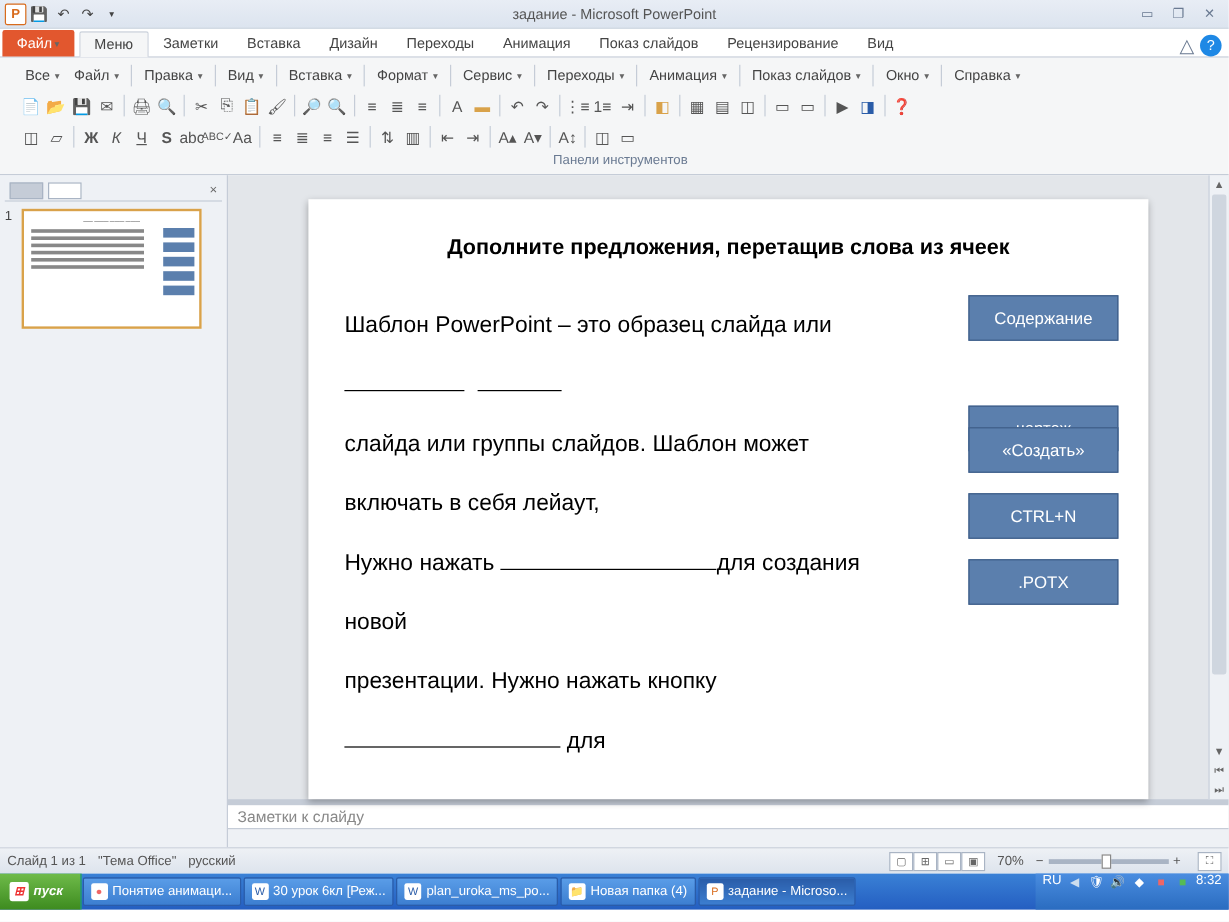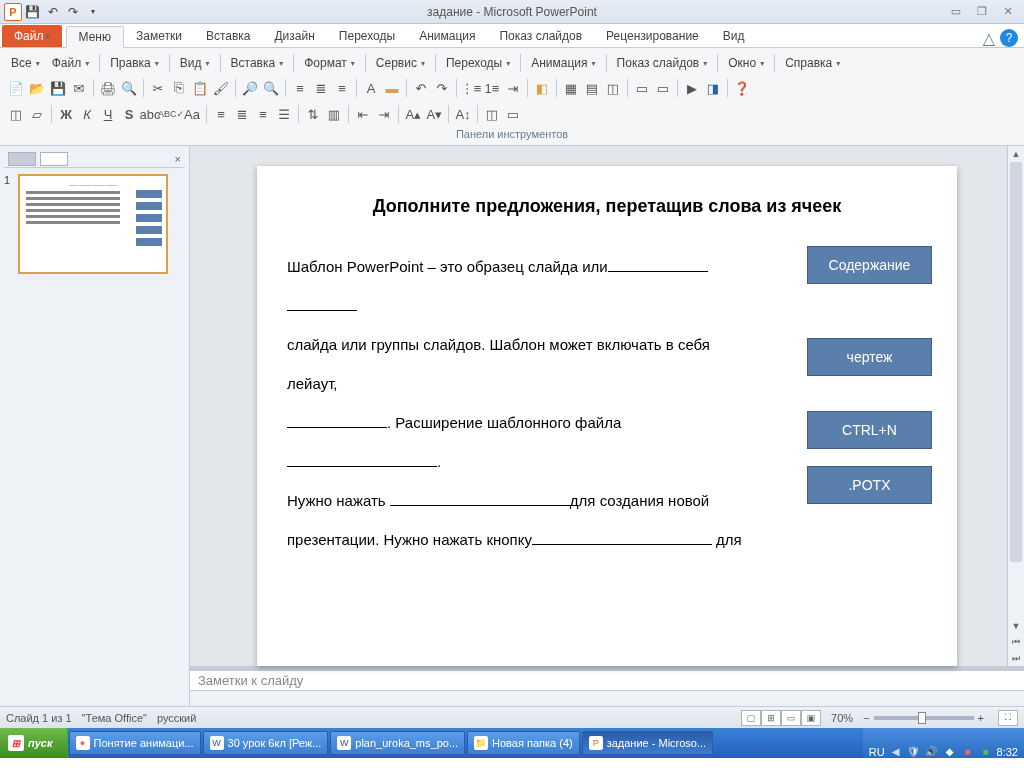--- a/index.html
+++ b/index.html
@@ -17,21 +17,21 @@
 
 .tabs { height: 24px; background: #fff; display: flex; align-items: flex-end; border-bottom: 1px solid #c5ccd7; padding-left: 2px; position: relative; }
 .tab-file { background: #e2572e; color: #fff; height: 22px; padding: 0 12px; display: flex; align-items: center; font-size: 12px; cursor: pointer; border-radius: 2px 2px 0 0; margin-right: 4px; }
 .tab { height: 22px; padding: 0 12px; display: flex; align-items: center; font-size: 12px; color: #444; cursor: pointer; }
 .tab.active { background: #f5f6f7; border: 1px solid #c5ccd7; border-bottom: 1px solid #f5f6f7; border-radius: 2px 2px 0 0; margin-bottom: -1px; }
 .tabs .right-icons { margin-left: auto; display: flex; gap: 4px; padding-right: 6px; align-items: center; }
 .help-icon { width: 18px; height: 18px; border-radius: 50%; background: #1e88e5; color: #fff; display: flex; align-items: center; justify-content: center; font-size: 12px; cursor: pointer; }
 .collapse-icon { width: 14px; height: 14px; color: #6a7a92; cursor: pointer; display:flex; align-items:center; justify-content:center;}
 
 
-.ribbon { background: #f5f6f7; border-bottom: 1px solid #c5ccd7; padding: 4px 6px 2px 6px; }
+.ribbon { background: #f5f6f7; border-bottom: 1px solid #c5ccd7; padding: 4px 6px 2px 16px; }
 .menu-row { display: flex; gap: 2px; align-items: center; height: 22px; font-size: 12px; color: #444; }
 .menu-item { padding: 0 4px; height: 20px; display: flex; align-items: center; gap: 2px; cursor: pointer; border: 1px solid transparent; }
 .dd { font-size: 8px; color: #666; margin-left: 2px; }
 .sep { width: 1px; height: 18px; background: #c5ccd7; margin: 0 3px; }
 
 .icon-row { display: flex; gap: 1px; align-items: center; height: 24px; margin-top: 2px; }
 .ribbon-icon { width: 20px; height: 20px; display: flex; align-items: center; justify-content: center; font-size: 13px; cursor: pointer; border: 1px solid transparent; color: #555; }
 .group-label { text-align: center; font-size: 11px; color: #6a7a92; padding: 2px 0 3px 0; }
 
 
@@ -55,21 +55,21 @@
 .slide-area { flex: 1; display: flex; flex-direction: column; align-items: center; overflow: hidden; }
 .slide-scroll { flex: 1; display: flex; align-items: flex-start; justify-content: center; width: 100%; position: relative; padding-top: 20px; }
 .scrollbar-v { position: absolute; right: 0; top: 0; bottom: 0; width: 17px; background: #eef1f5; border-left: 1px solid #c5ccd7; }
 .scrollbar-v .thumb-bar { position: absolute; top: 16px; left: 2px; right: 2px; height: 400px; background: #cfd6df; border-radius: 2px; }
 .scrollbar-v .arrow { position: absolute; left: 0; right: 0; height: 16px; display:flex; align-items:center; justify-content:center; font-size:9px; color:#666; cursor:pointer;}
 .scrollbar-v .arrow.up { top: 0; } .scrollbar-v .arrow.down { bottom: 32px; }
 .scrollbar-v .nav-btn { position:absolute; left:0; right:0; height:16px; display:flex; align-items:center; justify-content:center; font-size:9px; color:#666; cursor:pointer;}
 
 .slide { width: 700px; height: 500px; background: #fff; box-shadow: 0 2px 6px rgba(0,0,0,0.3); padding: 30px 20px; position: relative; font-family: "Times New Roman", serif; }
 .slide-title { text-align: center; font-weight: bold; font-size: 18px; color: #000; margin-bottom: 30px; }
-.slide-body { font-size: 15px; color: #000; line-height: 2.6; padding: 0 10px; width: 480px; }
+.slide-body { font-size: 19px; color: #000; line-height: 2.6; padding: 0 10px; width: 480px; }
 .slide-body .blank { display: inline-block; border-bottom: 1px solid #000; width: 100px; height: 14px; vertical-align: baseline; }
 .slide-body .blank.w2 { width: 70px; }
 .slide-body .blank.w3 { width: 150px; }
 
 .answer-box { position: absolute; right: 25px; width: 125px; height: 38px; background: #5b7fad; border: 1px solid #3e5d87; color: #fff; display: flex; align-items: center; justify-content: center; font-size: 14px; cursor: move; }
 .answer-box.b1 { top: 80px; } .answer-box.b2 { top: 135px; margin-top: 37px; } .answer-box.b3 { top: 190px; } .answer-box.b4 { top: 245px; } .answer-box.b5 { top: 300px; }
 
 
 .notes-splitter { height: 4px; background: #c5ccd7; cursor: ns-resize; width:100%; }
 .notes { height: 22px; background: #fff; border-top: 1px solid #c5ccd7; padding: 2px 8px; font-size: 13px; color: #888; width: 100%; }
@@ -84,21 +84,21 @@
 .zoom-slider { width: 100px; height: 4px; background: #a9b4c4; position: relative; }
 .zoom-slider .knob { position: absolute; left: 44px; top: -4px; width: 8px; height: 12px; background: #fff; border: 1px solid #888; }
 
 
 .taskbar { height: 30px; background: linear-gradient(#3a81d6, #245ec1); display: flex; align-items: center; font-size: 11px; color: #fff; }
 .start { height: 30px; background: linear-gradient(#6fbb4a, #3d8b1f); padding: 0 14px 0 8px; display: flex; align-items: center; gap: 4px; font-style: italic; font-weight: bold; border-right: 1px solid #2a5; cursor:pointer; }
 .start .flag { width: 16px; height: 16px; background: #fff; border-radius: 2px; display:flex; align-items:center; justify-content:center; color:#e33; font-size:10px;}
 .task-item { height: 24px; margin: 0 1px; padding: 0 6px; background: linear-gradient(#5a9de8, #3c7ed0); border: 1px solid #2a5ca8; display: flex; align-items: center; gap: 4px; max-width: 150px; overflow: hidden; white-space: nowrap; cursor:pointer; border-radius:2px; }
 .task-item.active { background: linear-gradient(#2a5ca8, #3c7ed0); }
 .task-icon { width: 14px; height: 14px; background: #fff; border-radius: 2px; display:flex; align-items:center; justify-content:center; font-size:9px; }
-.tray { margin-left: auto; display: flex; align-items: flex-end; gap: 4px; padding: 0 6px; background: linear-gradient(#4a8de0, #2a6cc0); height: 30px; }
+.tray { margin-left: auto; display: flex; align-items: flex-start; gap: 4px; padding: 0 6px; background: linear-gradient(#4a8de0, #2a6cc0); height: 30px; }
 .tray-icon { width: 14px; height: 14px; display:flex; align-items:center; justify-content:center; font-size:10px; cursor:pointer; }
 </style>
 </head>
 <body>
 
 <div class="titlebar">
   <div class="qat">
     <div class="qat-icon app">P</div>
     <div class="qat-icon" style="color:#2a5ca8">💾</div>
     <div class="qat-icon">↶</div>
@@ -312,26 +312,26 @@
     </div>
   </div>
 
   <div class="slide-area">
     <div class="slide-scroll">
       <div class="slide">
         <div class="slide-title">Дополните предложения, перетащив слова из ячеек</div>
         <div class="slide-body">
           <div><span>Шаблон PowerPoint – это образец слайда или</span><span class="blank"></span>&nbsp;&nbsp;<span class="blank w2"></span></div>
           <div>слайда или группы слайдов. Шаблон может включать в себя лейаут,</div>
-          <div><span class="blank"></span><span>. Расширение шаблонного файла </span><span class="blank w3"></span><span>.</span></div>
           <div><span>Нужно нажать </span><span class="blank w3" style="width:180px"></span><span>для создания новой</span></div>
           <div><span>презентации. Нужно нажать кнопку</span><span class="blank w3" style="width:180px"></span><span> для</span></div>
         </div>
         <div class="answer-box b1">Содержание</div>
         <div class="answer-box b2">чертеж</div>
+        <div class="answer-box b3">«Создать»</div>
         <div class="answer-box b4">CTRL+N</div>
         <div class="answer-box b5">.POTX</div>
       </div>
       <div class="scrollbar-v">
         <div class="arrow up">▲</div>
         <div class="thumb-bar"></div>
         <div class="arrow down">▼</div>
         <div class="nav-btn" style="bottom:16px">⏮</div>
         <div class="nav-btn" style="bottom:0">⏭</div>
       </div>

